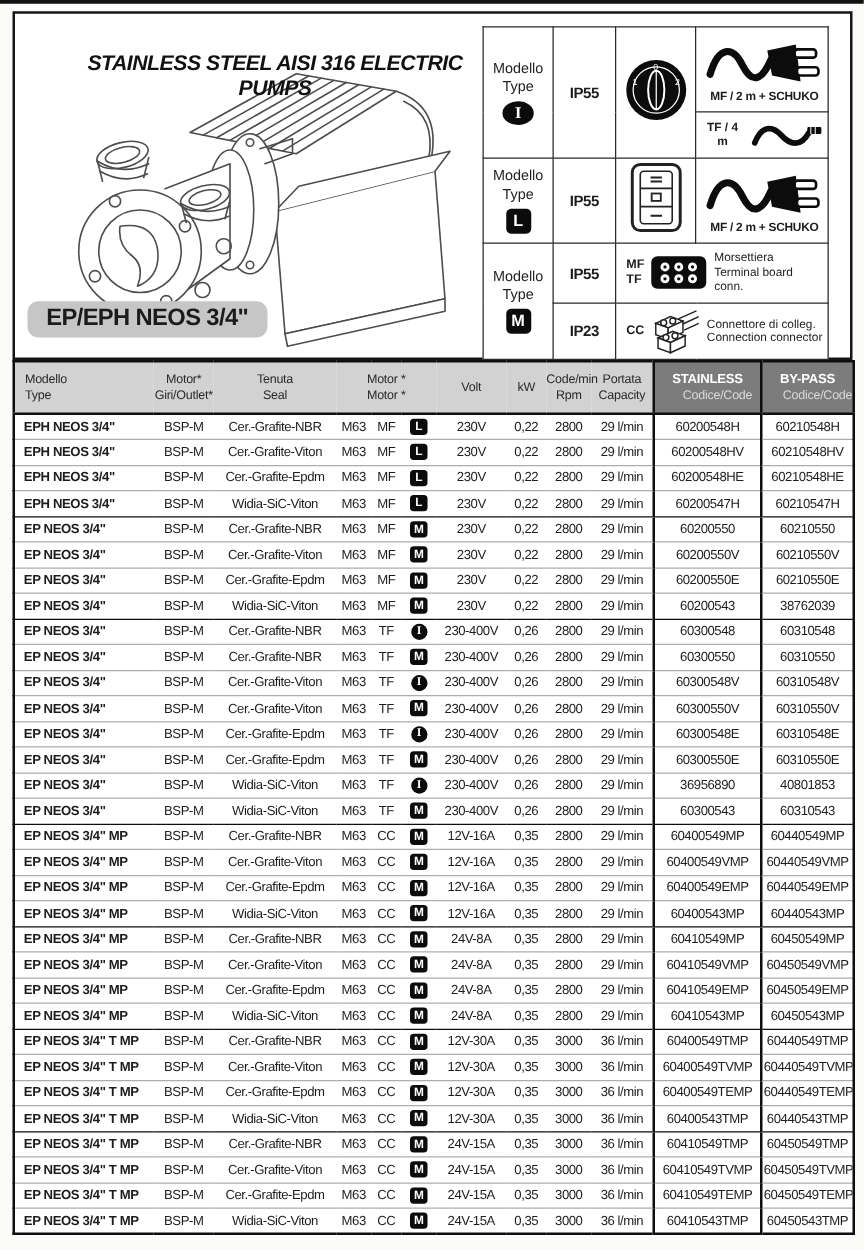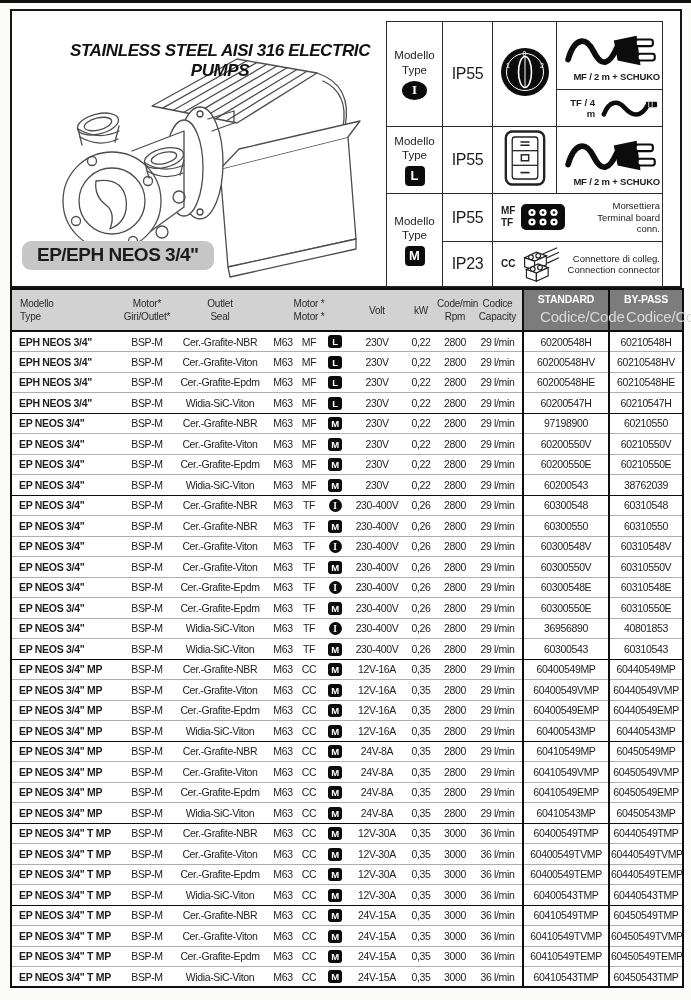--- a/index.html
+++ b/index.html
@@ -33,49 +33,49 @@
   
   .type-table {
     position:absolute; left:374px; top:10px; width:276px;
     border-collapse:collapse; table-layout:fixed; background:#fff;
   }
   .type-table td {
     border:1.5px solid #2a2a2a; text-align:center; vertical-align:middle;
     padding:2px; overflow:hidden;
   }
   .tt-label { font-size:11.5px; color:#222; line-height:1.25; }
-  .tt-ip { font-size:16px; font-weight:normal; letter-spacing:-0.3px; }
+  .tt-ip { font-size:12px; font-weight:bold; letter-spacing:-0.3px; }
   .tbadge {
     display:inline-flex; align-items:center; justify-content:center;
     background:#0b0b0b; color:#fff; font-weight:bold; margin-top:4px;
   }
   .tbadge-ellipse { width:25px; height:19px; border-radius:50%; font-size:13px; font-family:"Liberation Serif", serif; }
   .tbadge-square  { width:20px; height:20px; border-radius:4px; font-size:13px; }
   .tt-conn { font-size:9.5px; font-weight:bold; }
-  .conn-label { text-align:right; padding-left:4px; letter-spacing:-0.2px; }
-  .tt-conn-row { display:flex; align-items:center; justify-content:flex-start; gap:6px; padding-left:2px;text-align:right; }
+  .conn-label { text-align:center; padding-left:4px; letter-spacing:-0.2px; }
+  .tt-conn-row { display:flex; align-items:center; justify-content:flex-start; gap:6px; padding-left:2px; }
   .mfttf { font-size:10px; font-weight:bold; line-height:1.2; text-align:left; }
   .morsettiera-cell { display:flex; align-items:center; justify-content:flex-start; gap:5px; padding-left:6px; }
-  .conn-desc { font-size:9.5px; line-height:1.2; flex:1; text-align:right; color:#222; }
+  .conn-desc { font-size:9.5px; line-height:1.2; flex:1; text-align:left; color:#222; }
 
   
   .spec-table {
     position:absolute; left:10px; top:288px; width:672px;
     border-collapse:collapse; table-layout:fixed;
     border:2px solid #0e0e0e; background:#fff;
   }
   .spec-table thead th {
     background:#d2d2d2; font-weight:normal; font-size:10px; line-height:1.3;
     color:#2a2a2a; height:42px; vertical-align:middle; text-align:center;
     border-bottom:2px solid #0e0e0e; letter-spacing:-0.2px;
   }
   .spec-table thead th.th-model { text-align:left; padding-left:8px; }
   .spec-table thead th.th-dark { background:#7c7c7c; }
   .th-dark .th-main { color:#fff; font-weight:bold; font-size:10.5px; }
-  .th-dark .th-sub  { color:#d9d9d9; font-size:15px;padding-left:16px; }
+  .th-dark .th-sub  { color:#d9d9d9; font-size:10px;padding-left:16px; }
   .spec-table thead th.th-code-sep { border-left:2px solid #0e0e0e; }
   .spec-table tbody td {
     font-size:10.5px; height:20.5px; text-align:center; vertical-align:middle;
     border-top:1px solid #adadad; padding:0 1px; white-space:nowrap;
     letter-spacing:-0.35px; color:#1d1d1d; overflow:hidden;
   }
   .spec-table tbody tr.group-start td { border-top:1.8px solid #0e0e0e; }
   .spec-table tbody td.td-model { font-weight:bold; text-align:left; padding-left:7px; letter-spacing:-0.3px; }
   .spec-table tbody td.td-code { border-left:2px solid #0e0e0e; }
   .badge {
@@ -313,43 +313,43 @@
     <tr>
       <th class="th-model">
         <div>Modello</div>
         <div>Type</div>
       </th>
       <th>
         <div>Motor*</div>
         <div>Giri/Outlet*</div>
       </th>
       <th>
-        <div>Outlet</div>
+        <div>Tenuta</div>
         <div>Seal</div>
       </th>
       <th colspan="3">
         <div>Motor *</div>
         <div>Motor *</div>
       </th>
       <th>
           <div>Volt</div>
         </th>
       <th>
           <div>kW</div>
         </th>
       <th>
         <div>Code/min</div>
         <div>Rpm</div>
       </th>
       <th>
-        <div>Codice</div>
+        <div>Portata</div>
         <div>Capacity</div>
       </th>
       <th class="th-dark th-code-sep">
-        <div class="th-main">STANDARD</div>
+        <div class="th-main">STAINLESS</div>
         <div class="th-sub">Codice/Code</div>
       </th>
       <th class="th-dark th-code-sep">
         <div class="th-main">BY-PASS</div>
         <div class="th-sub">Codice/Code</div>
       </th>
     </tr>
   </thead>
   <tbody>
       <tr class="group-start">
@@ -412,21 +412,21 @@
         <td class="td-model">EP NEOS 3/4"</td>
         <td>BSP-M</td>
         <td>Cer.-Grafite-NBR</td>
         <td>M63</td>
         <td>MF</td>
         <td><span class="badge">M</span></td>
         <td>230V</td>
         <td>0,22</td>
         <td>2800</td>
         <td>29 l/min</td>
-        <td class="td-code td-standard">97198900</td>
+        <td class="td-code td-standard">60200550</td>
         <td class="td-code td-bypass">60210550</td>
       </tr>
       <tr>
         <td class="td-model">EP NEOS 3/4"</td>
         <td>BSP-M</td>
         <td>Cer.-Grafite-Viton</td>
         <td>M63</td>
         <td>MF</td>
         <td><span class="badge">M</span></td>
         <td>230V</td>

